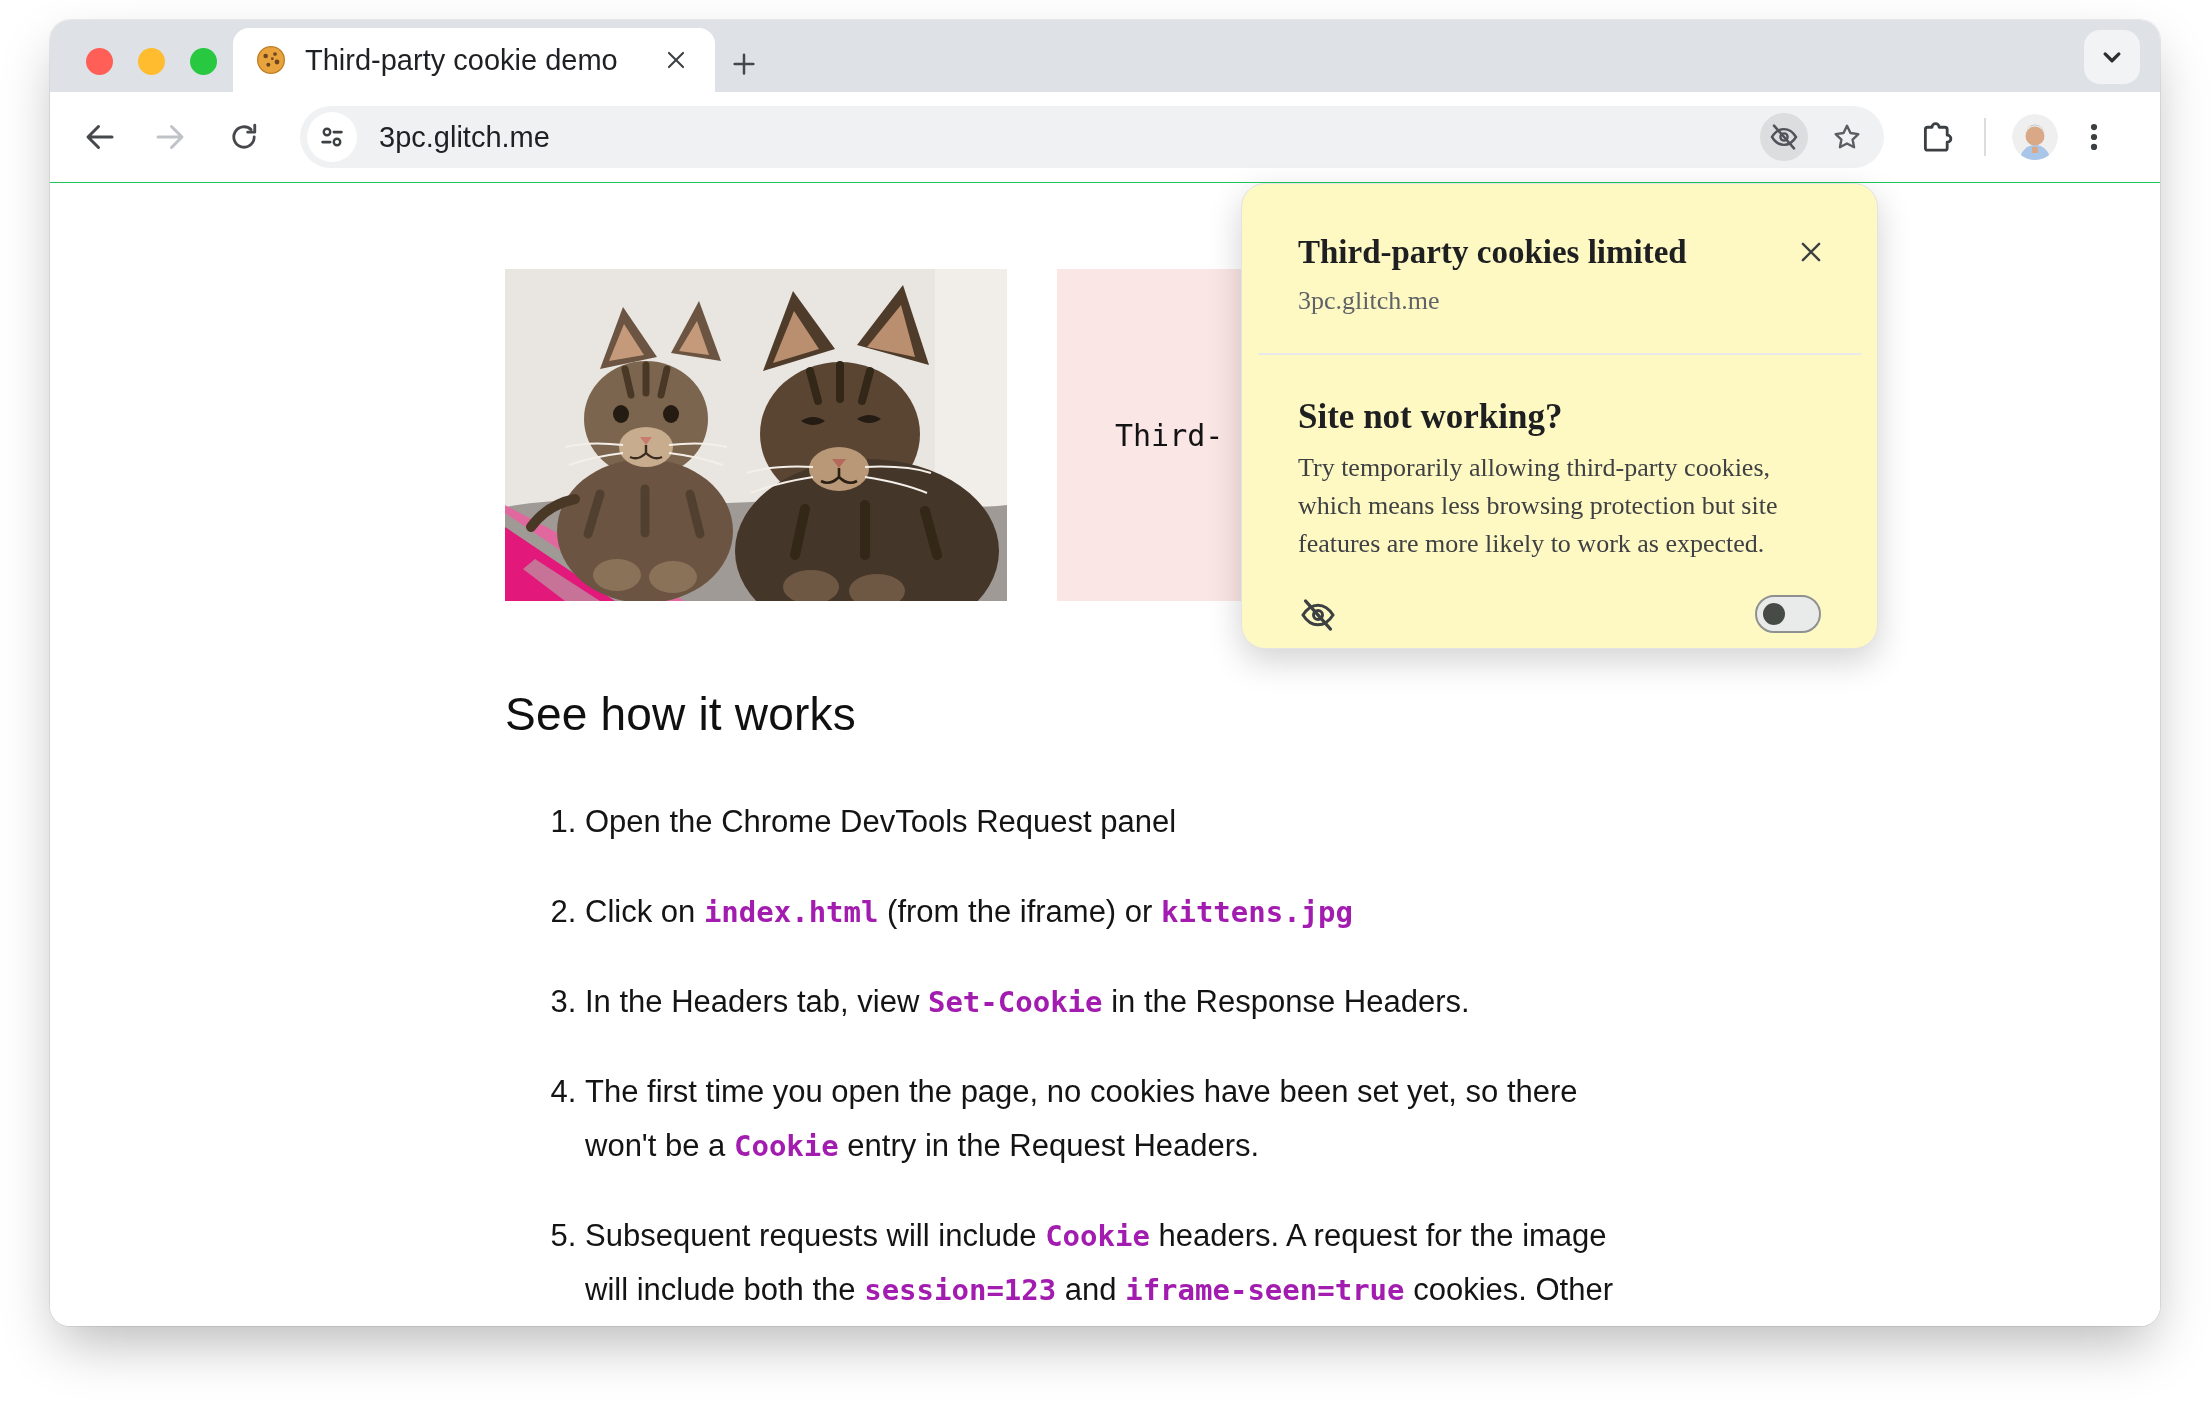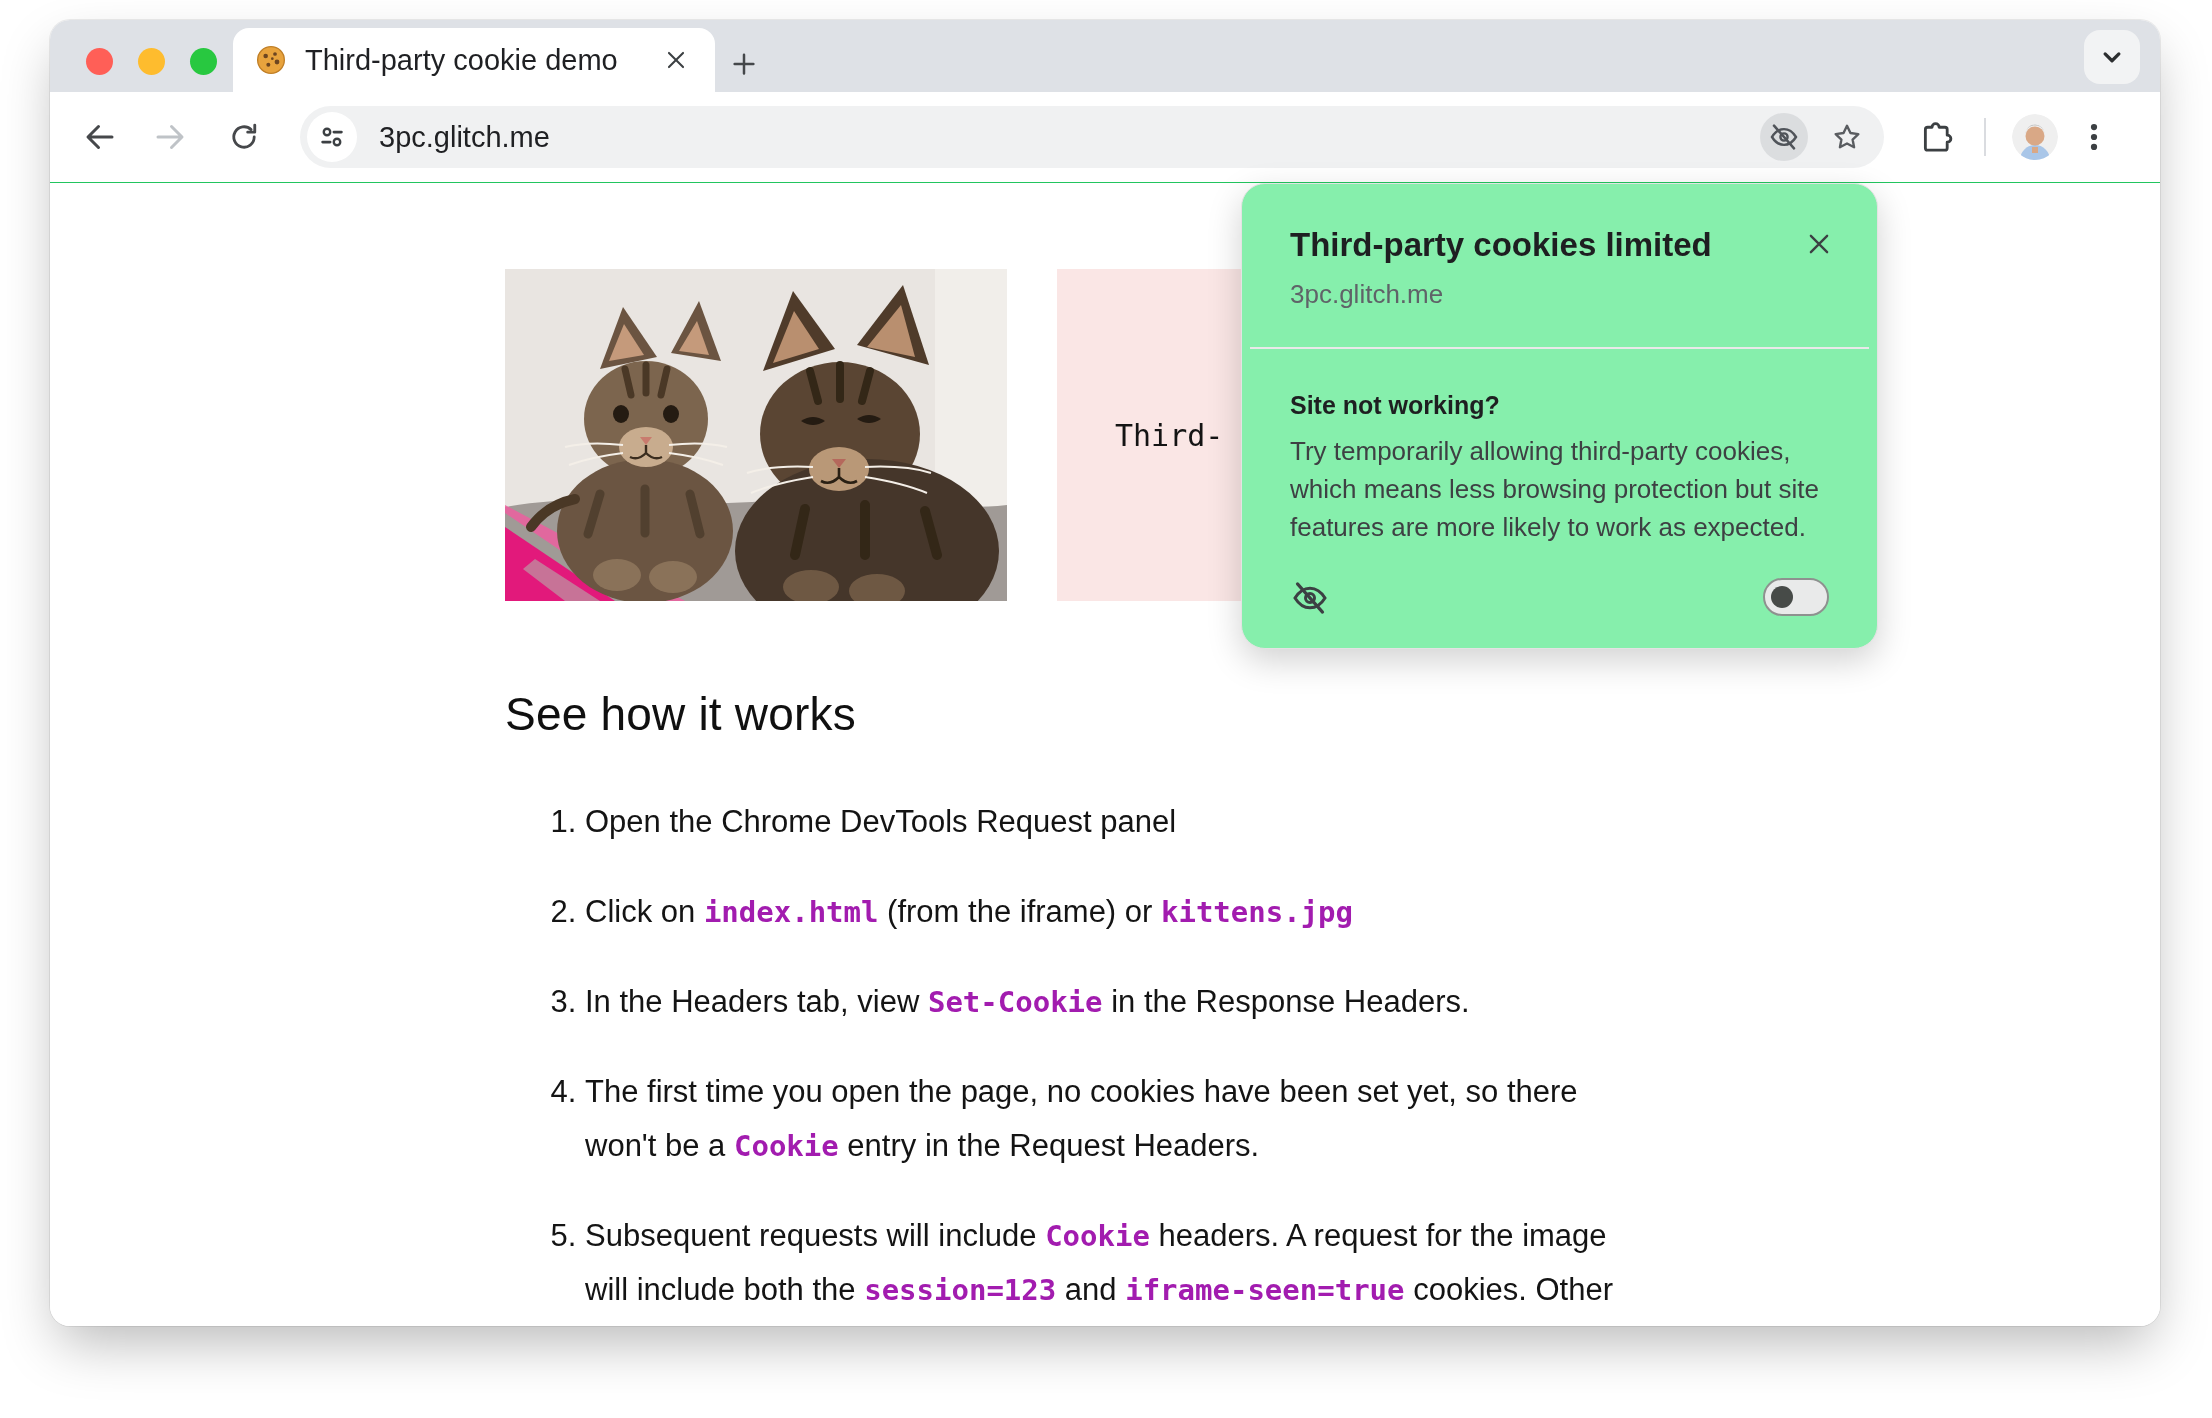--- a/index.html
+++ b/index.html
@@ -53,30 +53,30 @@
   .kitten-fig{width:502px;height:332px;flex:0 0 auto;}
   .iframe-box{width:500px;height:332px;background:var(--iframe_bg,#FAE6E5);flex:0 0 auto;
     display:flex;align-items:center;padding-left:58px;}
   .iframe-text{font-family:"DejaVu Sans Mono","Liberation Mono",monospace;font-size:30px;color:#141414;white-space:nowrap;}
   .page-heading{margin:86px 0 0 0;font-size:46px;font-weight:400;color:#101010;letter-spacing:.2px;}
   ol.howto{margin:54px 0 0 0;padding-left:80px;max-width:1120px;font-size:31px;line-height:54px;color:#141414;}
   ol.howto li{margin-bottom:36px;}
   ol.howto code{font-family:"DejaVu Sans Mono","Liberation Mono",monospace;font-size:29px;font-weight:700;color:#a21caf;}
 
   
-  .popup{position:absolute;left:1241px;top:183px;width:637px;height:466px;background:#86efac;border-radius:24px;
-    border:1px solid #E3E3E3;box-shadow:0 12px 34px rgba(0,0,0,.18);z-index:50;padding:8px;}
+  .popup{position:absolute;left:1241px;top:183px;width:637px;height:466px;background:#fef9c3;border-radius:24px;
+    border:1px solid #E3E3E3;box-shadow:0 12px 34px rgba(0,0,0,.18);z-index:50;padding:16px;font-family:Liberation Serif, serif;}
   .popup-header{padding:34px 40px 0 40px;position:relative;}
   .popup-title{font-size:33px;font-weight:700;color:#1E1F21;}
   .popup-close{position:absolute;right:28px;top:30px;width:44px;height:44px;display:flex;
     align-items:center;justify-content:center;color:#3C4043;}
   .popup-origin{margin-top:15px;font-size:26px;color:var(--accent_text,#5F6368);}
   .popup-divider{margin:37px 0 0 0;border:none;border-top:2px solid #E9E9E9;}
   .popup-section{padding:42px 40px 0 40px;}
-  .popup-subheading{font-size:25px;font-weight:700;color:#1E1F21;}
+  .popup-subheading{font-size:35px;font-weight:700;color:#1E1F21;}
   .popup-body{margin-top:12px;font-size:26px;line-height:38px;color:#3E4043;max-width:560px;}
   .setting-row{margin-top:30px;padding:0 40px;display:flex;align-items:flex-start;}
   .setting-icon{width:40px;height:40px;color:#3C4043;margin-top:2px;flex:0 0 auto;}
   .setting-texts{margin-left:14px;}
   .setting-label{font-size:29px;font-weight:700;color:#1E1F21;line-height:40px;}
   .setting-status{margin-top:4px;font-size:26px;color:var(--accent_text,#5F6368);}
   .toggle{margin-left:auto;margin-top:2px;width:66px;height:38px;border-radius:19px;background:#E9EAEA;
     border:2px solid #8E918F;position:relative;flex:0 0 auto;}
   .toggle .knob{position:absolute;left:6px;top:6px;width:22px;height:22px;border-radius:50%;background:#474B48;}
 

